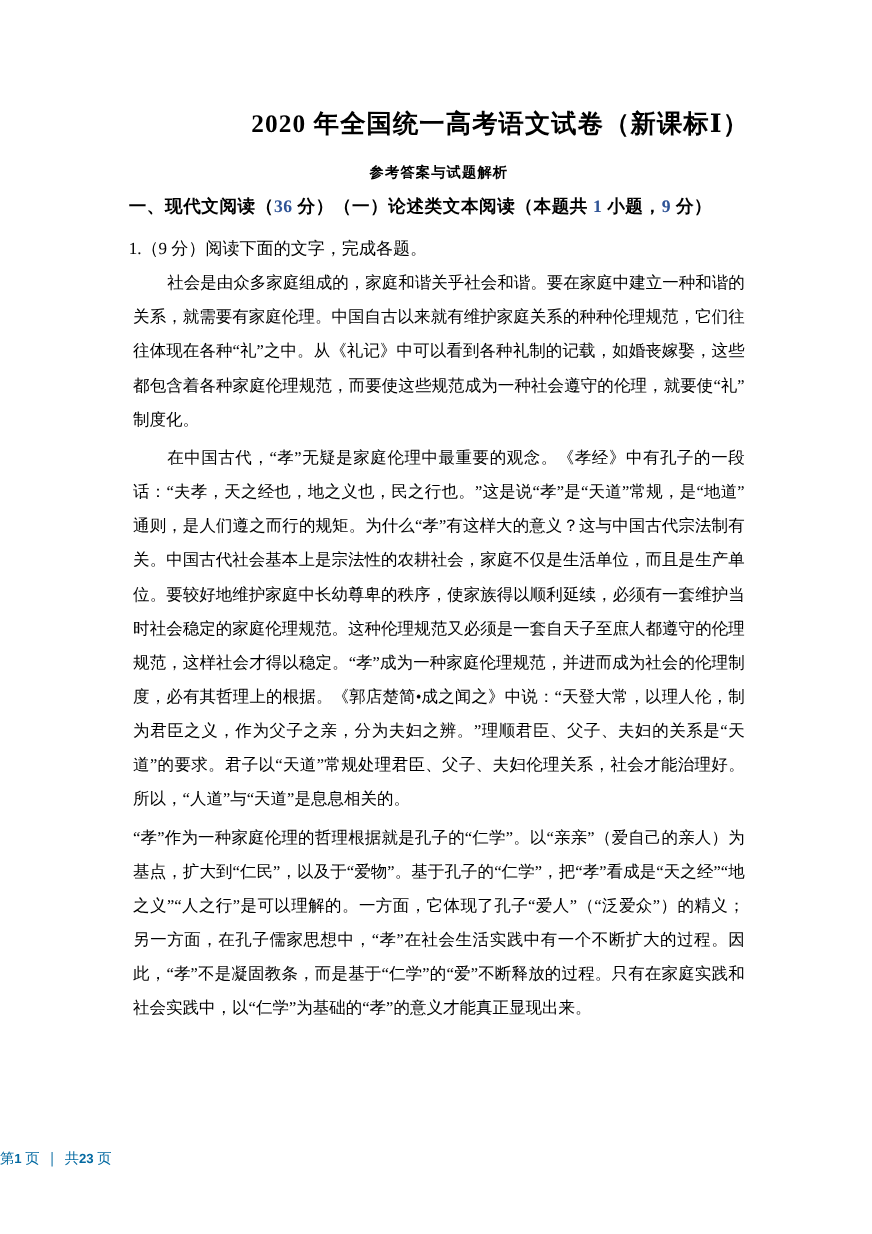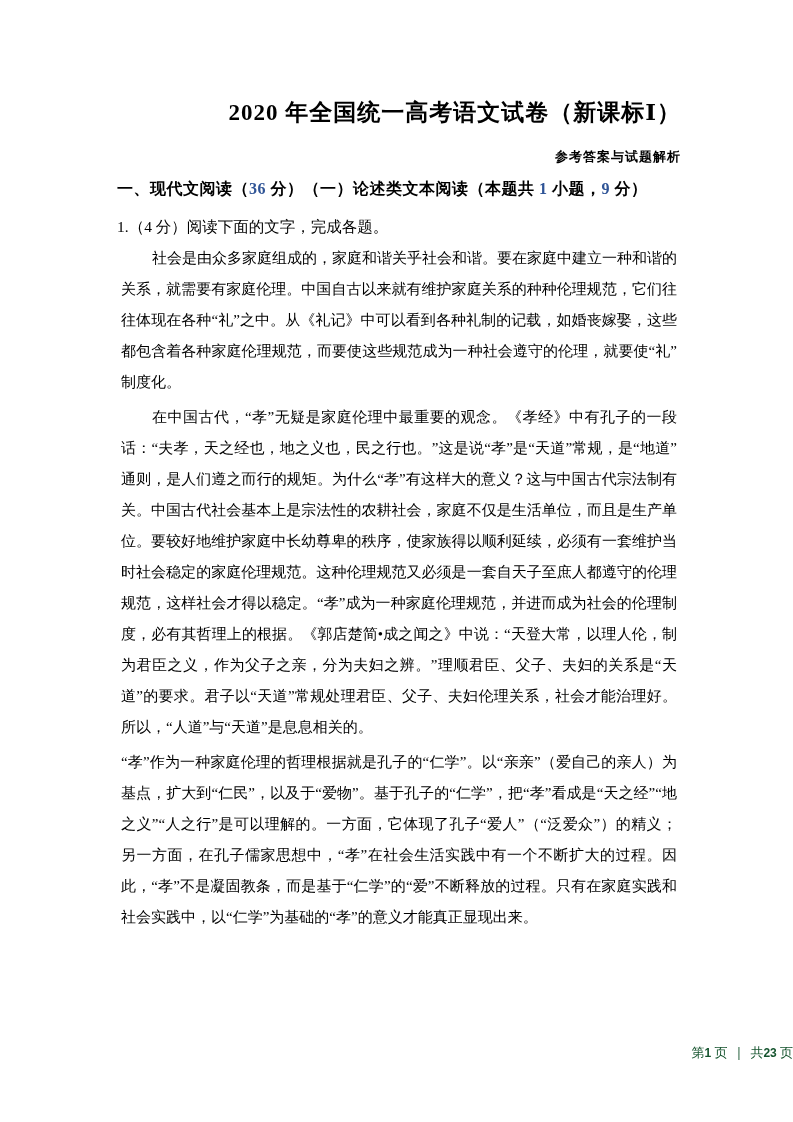--- a/index.html
+++ b/index.html
@@ -22,21 +22,21 @@
   .doc-title {
     margin: 0;
     text-align: right;
     font-size: 23px;
     font-weight: bold;
     letter-spacing: 1px;
     line-height: 34px;
   }
   .doc-subtitle {
     margin-top: 18px;
-    text-align: right;
+    text-align: center;
     font-size: 13px;
     font-weight: bold;
     letter-spacing: 1px;
     line-height: 18px;
   }
   .section-heading {
     margin: 12px 0 16px 0;
     font-size: 16px;
     font-weight: bold;
     line-height: 22px;
@@ -61,24 +61,24 @@
     margin: 4px;
   }
   .passage p.indent {
     text-indent: 31px;
   }
   .page-footer {
     position: absolute;
     left: 0;
     bottom: 60px;
     width: 100%;
-    text-align: right;
+    text-align: left;
     font-size: 13px;
     line-height: 18px;
-    color: #14532d;
+    color: #0369a1;
   }
   .page-footer .sep {
     display: inline-block;
     margin: 0 10px;
     font-weight: bold;
     transform: scaleY(1.1);
   }
   .page-footer b {
     font-family: "Liberation Sans", "DejaVu Sans", sans-serif;
     font-size: 12px;
@@ -90,21 +90,21 @@
 <div class="page">
 
   <h1 class="doc-title">2020 年全国统一高考语文试卷（新课标Ⅰ）</h1>
 
   <div class="doc-subtitle">参考答案与试题解析</div>
 
   <h2 class="section-heading">
     <span>一、现代文阅读（</span><span class="num">36</span><span> 分）（一）论述类文本阅读（本题共 </span><span class="num">1</span><span> 小题，</span><span class="num">9</span><span> 分）</span>
   </h2>
 
-  <div class="question-line">1.（4 分）阅读下面的文字，完成各题。</div>
+  <div class="question-line">1.（9 分）阅读下面的文字，完成各题。</div>
 
   <div class="passage">
     <p class="indent">社会是由众多家庭组成的，家庭和谐关乎社会和谐。要在家庭中建立一种和谐的关系，就需要有家庭伦理。中国自古以来就有维护家庭关系的种种伦理规范，它们往往体现在各种“礼”之中。从《礼记》中可以看到各种礼制的记载，如婚丧嫁娶，这些都包含着各种家庭伦理规范，而要使这些规范成为一种社会遵守的伦理，就要使“礼”制度化。</p>
     <p class="indent">在中国古代，“孝”无疑是家庭伦理中最重要的观念。《孝经》中有孔子的一段话：“夫孝，天之经也，地之义也，民之行也。”这是说“孝”是“天道”常规，是“地道”通则，是人们遵之而行的规矩。为什么“孝”有这样大的意义？这与中国古代宗法制有关。中国古代社会基本上是宗法性的农耕社会，家庭不仅是生活单位，而且是生产单位。要较好地维护家庭中长幼尊卑的秩序，使家族得以顺利延续，必须有一套维护当时社会稳定的家庭伦理规范。这种伦理规范又必须是一套自天子至庶人都遵守的伦理规范，这样社会才得以稳定。“孝”成为一种家庭伦理规范，并进而成为社会的伦理制度，必有其哲理上的根据。《郭店楚简•成之闻之》中说：“天登大常，以理人伦，制为君臣之义，作为父子之亲，分为夫妇之辨。”理顺君臣、父子、夫妇的关系是“天道”的要求。君子以“天道”常规处理君臣、父子、夫妇伦理关系，社会才能治理好。所以，“人道”与“天道”是息息相关的。</p>
     <p class="no-indent">“孝”作为一种家庭伦理的哲理根据就是孔子的“仁学”。以“亲亲”（爱自己的亲人）为基点，扩大到“仁民”，以及于“爱物”。基于孔子的“仁学”，把“孝”看成是“天之经”“地之义”“人之行”是可以理解的。一方面，它体现了孔子“爱人”（“泛爱众”）的精义；另一方面，在孔子儒家思想中，“孝”在社会生活实践中有一个不断扩大的过程。因此，“孝”不是凝固教条，而是基于“仁学”的“爱”不断释放的过程。只有在家庭实践和社会实践中，以“仁学”为基础的“孝”的意义才能真正显现出来。</p>
   </div>
 
   <div class="page-footer">
     <span>第</span><b>1</b><span> 页</span><span class="sep">|</span><span>共</span><b>23</b><span> 页</span>
   </div>

